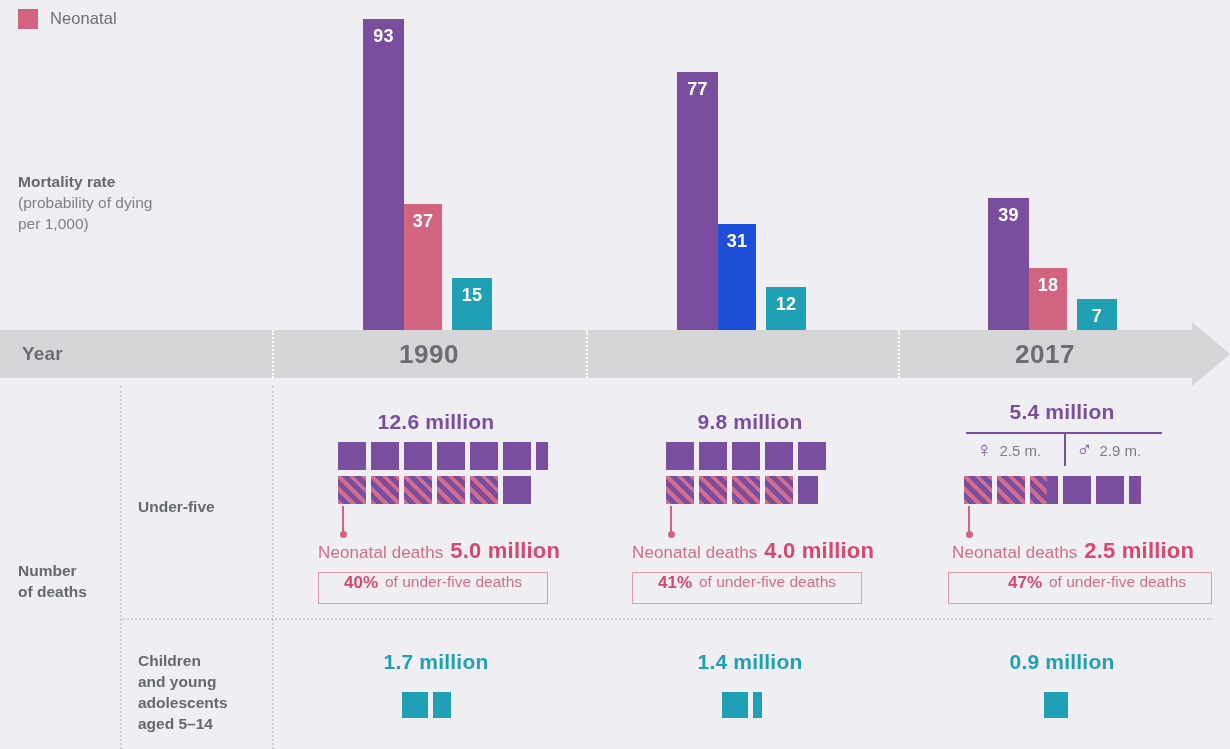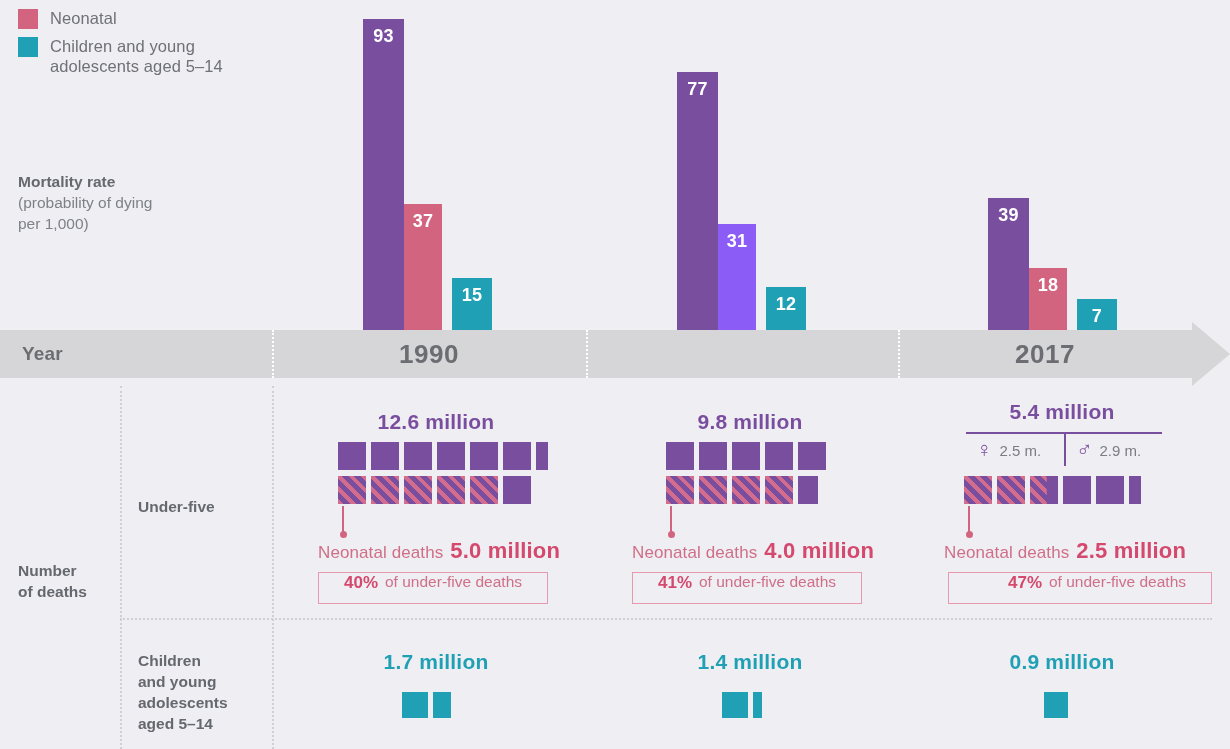--- a/index.html
+++ b/index.html
@@ -307,25 +307,20 @@
 </head>
 <body>
 
 <div id="page">
 
   <div id="legend">
     <div class="legend-row">
       <div class="legend-swatch" style="background:#d3647f"></div>
       <div class="legend-label">Neonatal</div>
     </div>
-    <div class="legend-row">
-      <div class="legend-swatch" style="background:#1fa0b4"></div>
-      <div class="legend-label" style="white-space:pre-line">Children and young
-adolescents aged 5–14</div>
-    </div>
   </div>
 
   <div id="mortality-caption">
     <span class="strong">Mortality rate</span>
     <span style="white-space:pre-line">(probability of dying
 per 1,000)</span>
   </div>
 
   <div id="bars-area">
 
@@ -335,21 +330,21 @@
     <div class="bar" style="left:404px;width:38px;height:126px;background:#d3647f">
       <span class="bar-value">37</span>
     </div>
     <div class="bar" style="left:452px;width:40px;height:52px;background:#1fa0b4">
       <span class="bar-value">15</span>
     </div>
 
     <div class="bar" style="left:677px;width:41px;height:258px;background:#7a4e9f">
       <span class="bar-value">77</span>
     </div>
-    <div class="bar" style="left:718px;width:38px;height:106px;background:#8b5cf6">
+    <div class="bar" style="left:718px;width:38px;height:106px;background:#1d4ed8">
       <span class="bar-value">31</span>
     </div>
     <div class="bar" style="left:766px;width:40px;height:43px;background:#1fa0b4">
       <span class="bar-value">12</span>
     </div>
 
     <div class="bar" style="left:988px;width:41px;height:132px;background:#7a4e9f">
       <span class="bar-value">39</span>
     </div>
     <div class="bar" style="left:1029px;width:38px;height:62px;background:#d3647f">
@@ -479,21 +474,21 @@
         <div class="sq" style="width:28px"></div>
         <div class="sq" style="width:28px"></div>
         <div class="sq" style="width:12px"></div>
       </div>
 
       <div class="neo-connector" style="left:52px;top:120px;">
         <div class="stem"></div>
         <div class="dot"></div>
       </div>
 
-      <div class="neo-line" style="left:28px;top:152px;text-align:center;">
+      <div class="neo-line" style="left:36px;top:152px;text-align:center;">
         <span class="neo-label">Neonatal deaths</span><span class="neo-value">2.5 million</span>
       </div>
 
       <div class="pct-box" style="left:32px;top:186px;width:228px;padding-left:34px;">
         <span class="pct-value">47%</span>
         <span class="pct-text">of under-five deaths</span>
       </div>
     </div>
 
     <div class="ado-block" style="left:290px;top:264px;width:292px;">

